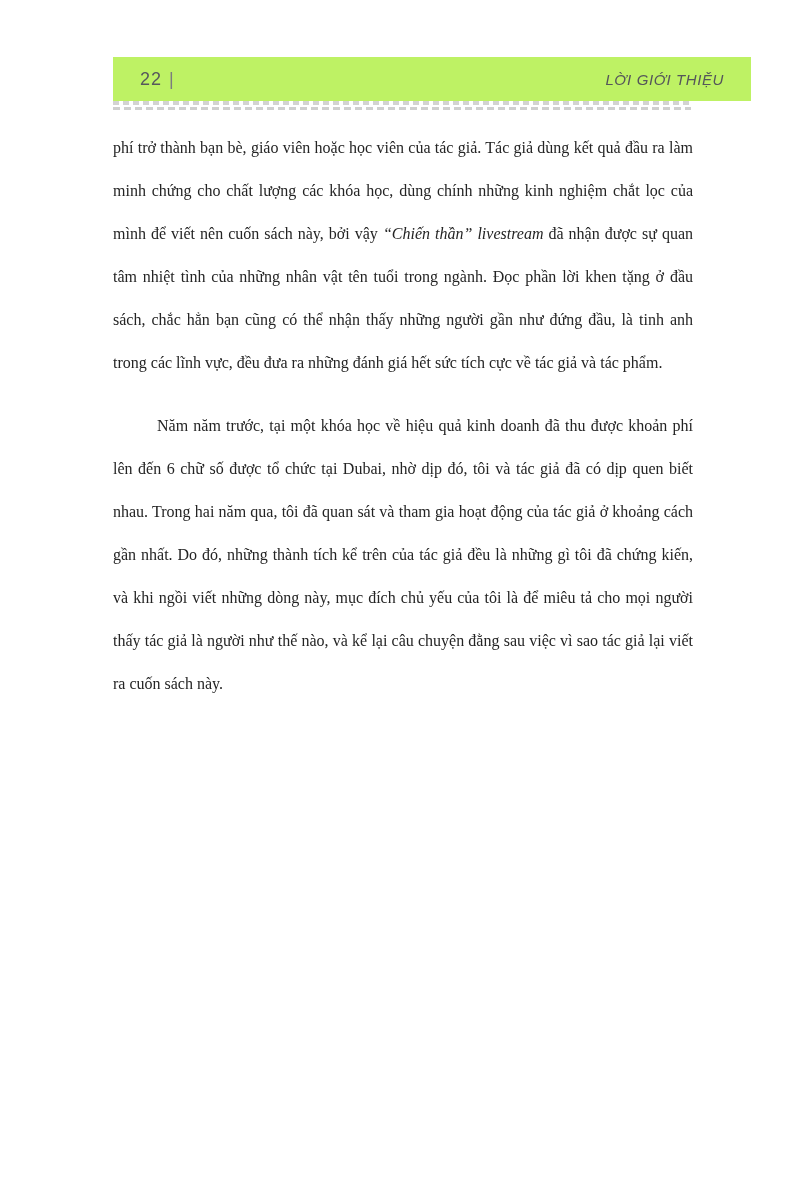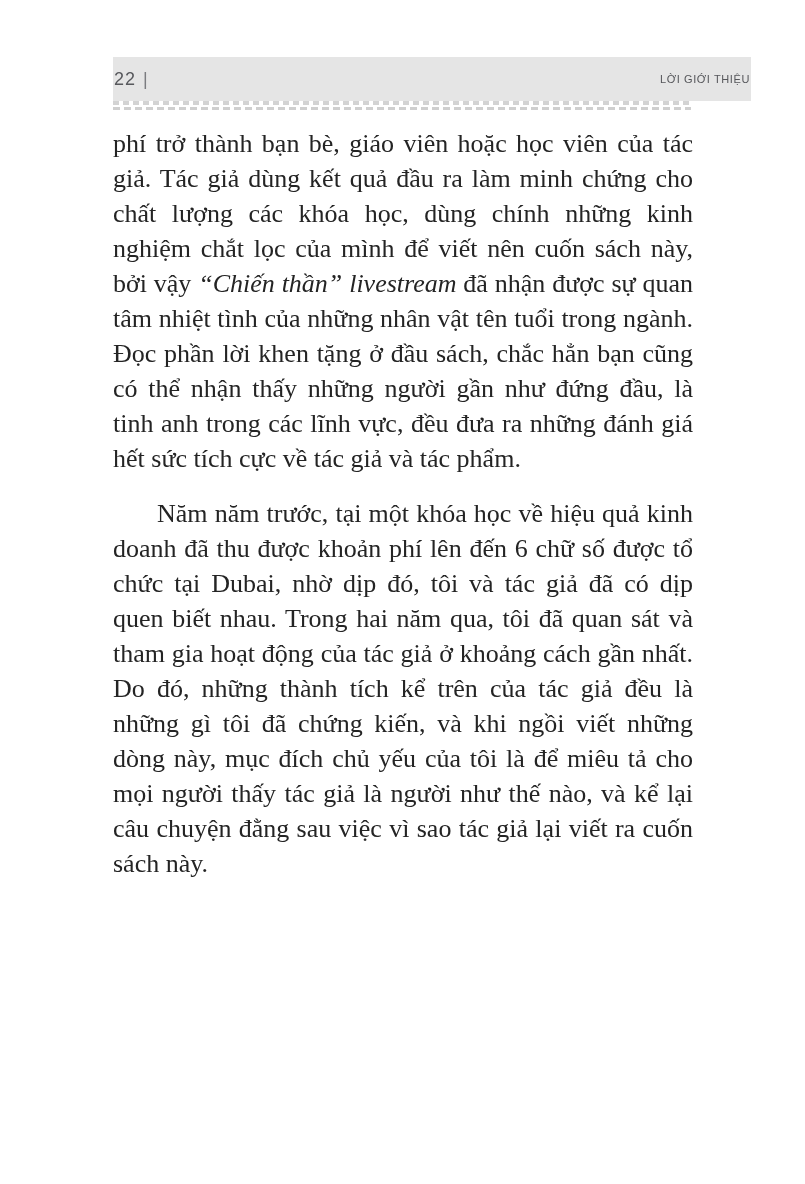--- a/index.html
+++ b/index.html
@@ -15,43 +15,44 @@
     overflow: hidden;
   }
 
   
   .header-bar {
     position: absolute;
     left: 113px;
     top: 57px;
     width: 638px;
     height: 44px;
-    background: #e5e5e5;
+    background: #bef264;
     display: flex;
     align-items: center;
     justify-content: space-between;
     box-sizing: border-box;
-    padding: 0 1px;
+    padding: 0 27px;
     font-family: "Liberation Sans", sans-serif;
   }
   .page-number {
     font-size: 18px;
     color: #57585c;
     letter-spacing: 1px;
   }
   .page-number-sep {
     font-size: 18px;
     color: #7b7c80;
     margin-left: 7px;
     font-weight: 300;
   }
   .running-title {
-    font-size: 11px;
+    font-size: 15px;
     color: #55565a;
     letter-spacing: 0.6px;
+    font-style: italic;
   }
   
   .header-teeth {
     position: absolute;
     left: 113px;
     top: 101px;
     width: 578px;
     height: 4px;
     background: repeating-linear-gradient(90deg,
       #d3d3d3 0px, #d3d3d3 6px,
@@ -69,22 +70,22 @@
       rgba(207,207,207,0) 7px, rgba(207,207,207,0) 11px);
   }
 
   
   .body-text {
     position: absolute;
     left: 113px;
     top: 126px;
     width: 580px;
     font-family: "Liberation Serif", "DejaVu Serif", serif;
-    font-size: 26px;
-    line-height: 35px;
+    font-size: 16px;
+    line-height: 43px;
     color: #242424;
     text-align: justify;
   }
   .body-text p {
     margin: 0 0 7px 0;
   }
   .body-text p.indented {
     text-indent: 44px;
     margin-top: 20px;
   }

